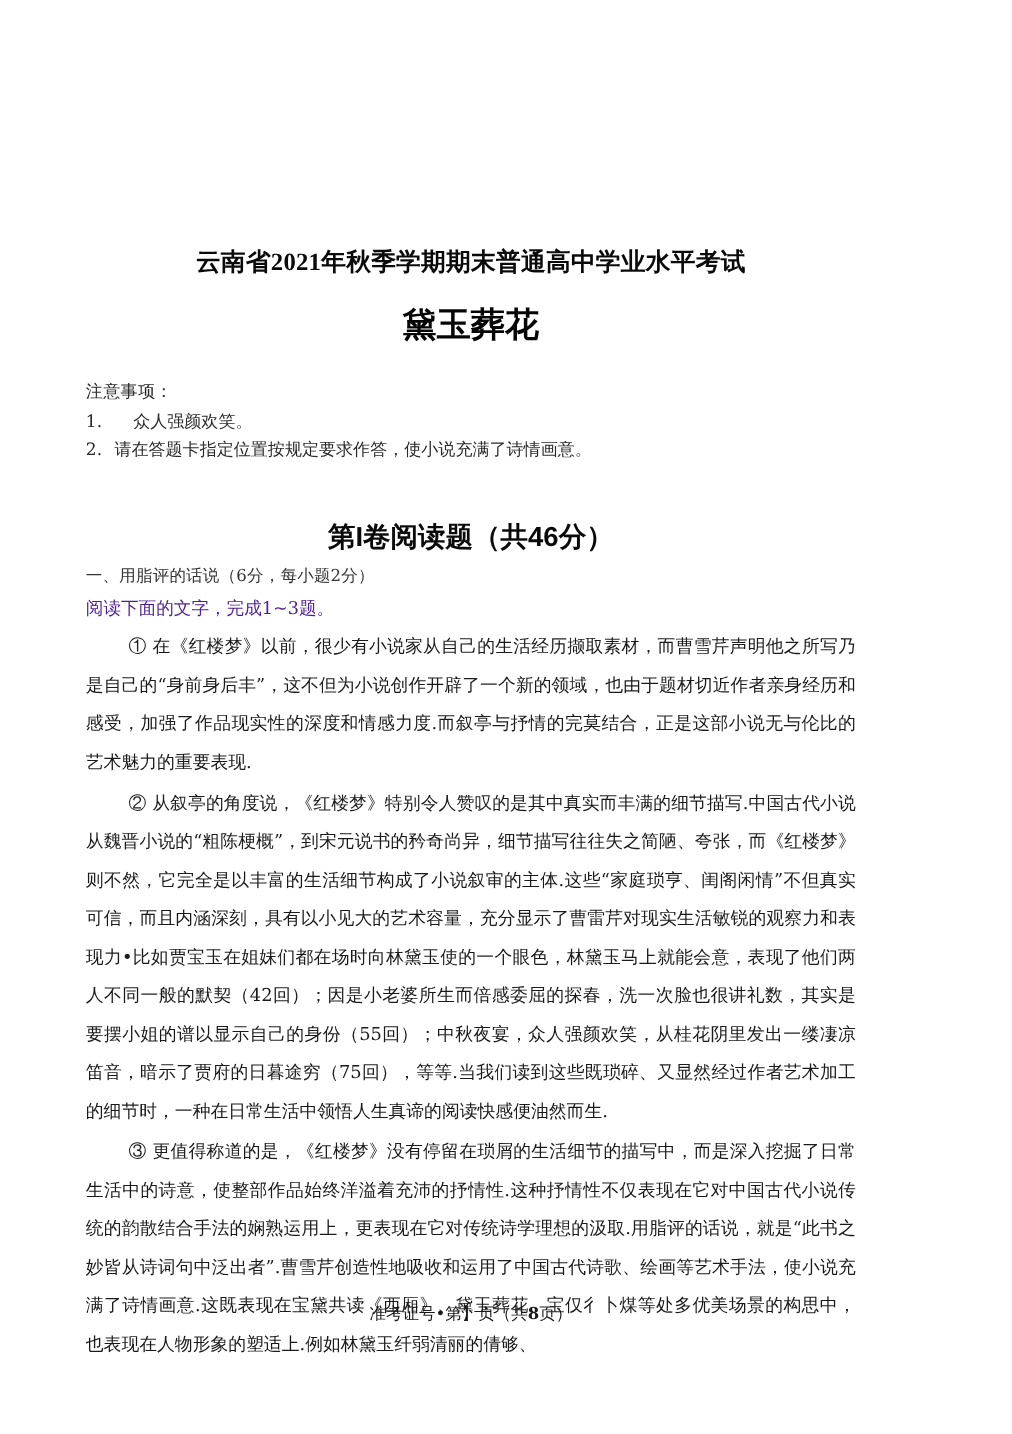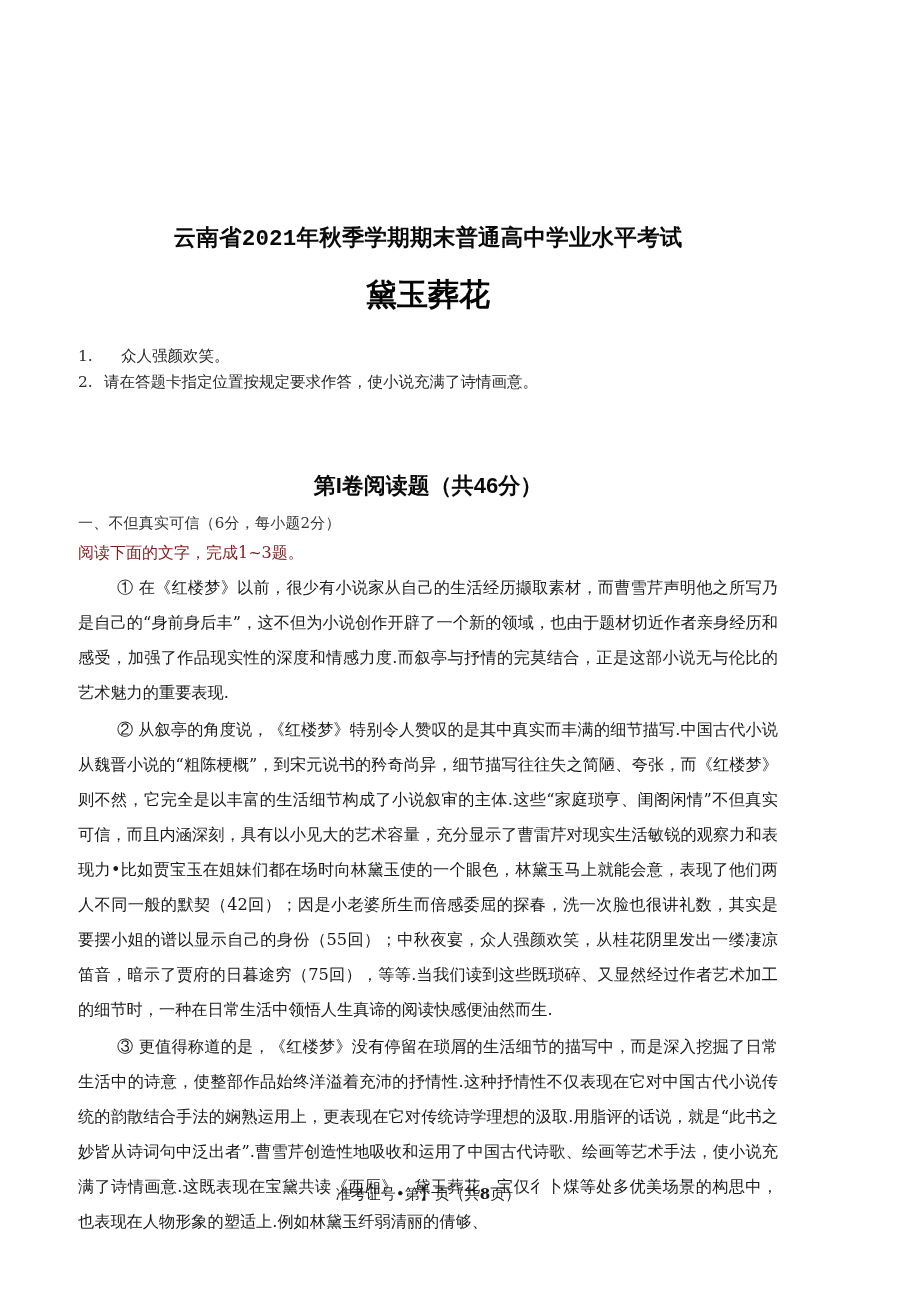--- a/index.html
+++ b/index.html
@@ -19,21 +19,21 @@
     position: absolute;
     left: 0; top: 0;
     width: 920px;
     height: 1304px;
     box-sizing: border-box;
     padding: 0;
   }
 
   
   .doc-title {
-    font-family: Liberation Mono, monospace;
+    font-family: Liberation Serif, serif;
     font-weight: bold;
     font-size: 22.5px;
     letter-spacing: 0.2px;
     text-align: center;
     margin: 0;
     padding: 0;
     position: absolute;
     top: 222px;
     left: 78px;
     width: 700px;
@@ -92,42 +92,42 @@
 
   
   .section-heading {
     position: absolute;
     top: 471px;
     left: 78px;
     width: 700px;
     text-align: center;
     font-family: "Liberation Sans", "DejaVu Sans", sans-serif;
     font-weight: bold;
-    font-size: 22px;
+    font-size: 25px;
     margin: 0;
     color: #0a0a0a;
   }
 
   .q-type {
     position: absolute;
     top: 514px;
     left: 78px;
     width: 700px;
     font-size: 15px;
     color: #333333;
     margin: 0;
     letter-spacing: 0.2px;
   }
   .q-instruction {
     position: absolute;
     top: 543px;
     left: 78px;
     width: 700px;
     font-size: 16px;
-    color: #7f1d1d;
+    color: #4c1d95;
     margin: 0;
   }
 
   
   .passage {
     position: absolute;
     top: 570px;
     left: 78px;
     width: 700px;
   }
@@ -158,39 +158,40 @@
 </head>
 <body>
 
 <div class="page">
 
   <h1 class="doc-title">云南省2021年秋季学期期末普通高中学业水平考试</h1>
 
   <h2 class="doc-subtitle">黛玉葬花</h2>
 
   <div class="notice">
+    <p class="notice-head">注意事项：</p>
     <ul class="notice-list">
       <li class="notice-item">
         <span class="notice-num">1.</span>
         <span class="notice-text">
           <span class="cont">众人强颜欢笑。</span>
         </span>
       </li>
       <li class="notice-item">
         <span class="notice-num">2.</span>
         <span class="notice-text">
           <span>请在答题卡指定位置按规定要求作答，使小说充满了诗情画意。</span>
         </span>
       </li>
     </ul>
   </div>
 
   <h3 class="section-heading">第I卷阅读题（共46分）</h3>
 
-  <p class="q-type">一、不但真实可信（6分，每小题2分）</p>
+  <p class="q-type">一、用脂评的话说（6分，每小题2分）</p>
 
   <p class="q-instruction">阅读下面的文字，完成1~3题。</p>
 
   <div class="passage">
     <p class="para">①  在《红楼梦》以前，很少有小说家从自己的生活经历撷取素材，而曹雪芹声明他之所写乃是自己的“身前身后丰”，这不但为小说创作开辟了一个新的领域，也由于题材切近作者亲身经历和感受，加强了作品现实性的深度和情感力度.而叙亭与抒情的完莫结合，正是这部小说无与伦比的艺术魅力的重要表现.</p>
     <p class="para">②  从叙亭的角度说，《红楼梦》特别令人赞叹的是其中真实而丰满的细节描写.中国古代小说从魏晋小说的“粗陈梗概”，到宋元说书的矜奇尚异，细节描写往往失之简陋、夸张，而《红楼梦》则不然，它完全是以丰富的生活细节构成了小说叙审的主体.这些“家庭琐亨、闺阁闲情”不但真实可信，而且内涵深刻，具有以小见大的艺术容量，充分显示了曹雷芹对现实生活敏锐的观察力和表现力•比如贾宝玉在姐妹们都在场时向林黛玉使的一个眼色，林黛玉马上就能会意，表现了他们两人不同一般的默契（42回）；因是小老婆所生而倍感委屈的探春，洗一次脸也很讲礼数，其实是要摆小姐的谱以显示自己的身份（55回）；中秋夜宴，众人强颜欢笑，从桂花阴里发出一缕凄凉笛音，暗示了贾府的日暮途穷（75回），等等.当我们读到这些既琐碎、又显然经过作者艺术加工的细节时，一种在日常生活中领悟人生真谛的阅读快感便油然而生.</p>
     <p class="para">③  更值得称道的是，《红楼梦》没有停留在琐屑的生活细节的描写中，而是深入挖掘了日常生活中的诗意，使整部作品始终洋溢着充沛的抒情性.这种抒情性不仅表现在它对中国古代小说传统的韵散结合手法的娴熟运用上，更表现在它对传统诗学理想的汲取.用脂评的话说，就是“此书之妙皆从诗词句中泛出者”.曹雪芹创造性地吸收和运用了中国古代诗歌、绘画等艺术手法，使小说充满了诗情画意.这既表现在宝黛共读《西厢》、黛玉葬花、宝仅彳卜煤等处多优美场景的构思中，也表现在人物形象的塑适上.例如林黛玉纤弱清丽的倩够、</p>
   </div>
 
   <div class="footer">

